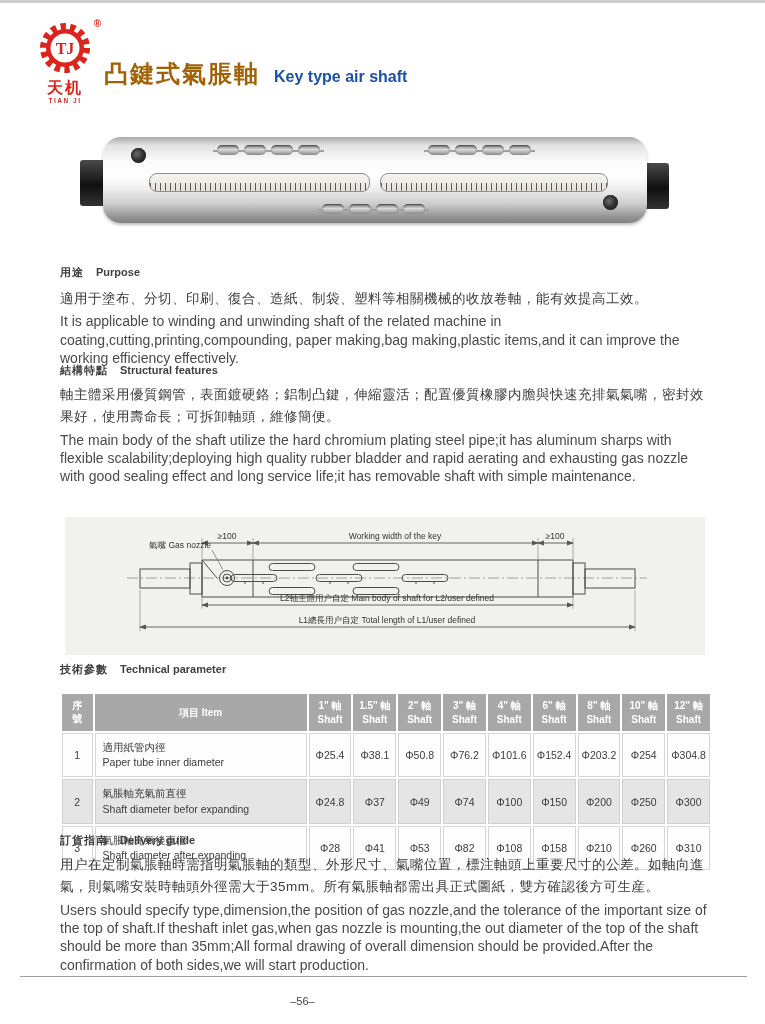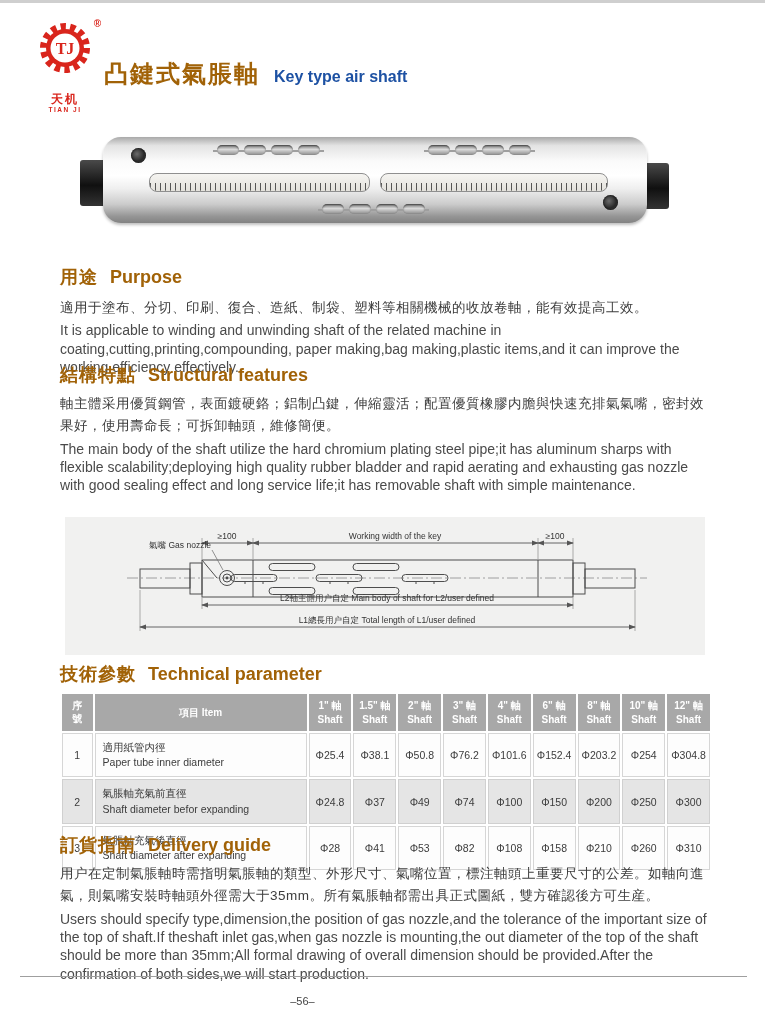--- a/index.html
+++ b/index.html
@@ -4,21 +4,21 @@
 <style>
   html,body{margin:0;padding:0;background:#9a9a9a;}
   .page{position:relative;width:765px;height:1024px;background:#ffffff;margin:0 auto;
         font-family:"Liberation Sans","DejaVu Sans",sans-serif;overflow:hidden;}
   .top-line{position:absolute;left:0;top:0;width:765px;height:3px;background:#cfcfcf;}
 
   
   .logo{position:absolute;left:26px;top:22px;width:78px;text-align:center;color:#d9251c;}
   .logo .gear-wrap{position:relative;display:inline-block;}
   .logo .reg{position:absolute;right:-10px;top:-4px;font-size:10px;font-weight:bold;color:#d9251c;}
-  .logo .cn{font-size:12px;font-weight:bold;letter-spacing:2px;line-height:1.1;margin-top:15px;}
+  .logo .cn{font-size:16px;font-weight:bold;letter-spacing:2px;line-height:1.1;margin-top:1px;}
   .logo .en{font-size:6.5px;font-weight:bold;letter-spacing:1.5px;line-height:1.2;}
   .title-row{position:absolute;left:104px;top:58px;white-space:nowrap;}
   .title-cn{font-size:24px;font-weight:bold;color:#a16207;letter-spacing:2px;}
   .title-en{font-size:16px;font-weight:bold;color:#1d51a3;margin-left:14px;}
 
   
   .photo{position:absolute;left:65px;top:118px;width:640px;height:127px;}
   .chuck{position:absolute;background:linear-gradient(180deg,#4a4a4a,#101010 55%,#333333);border-radius:3px;}
   .chuck.left{left:15px;top:42px;width:32px;height:46px;}
   .chuck.right{left:574px;top:45px;width:30px;height:46px;}
@@ -40,21 +40,21 @@
   .ruler{position:absolute;height:17px;border-radius:8px;border:1px solid #8f8f8f;
       background:
         repeating-linear-gradient(90deg,rgba(60,60,60,.85) 0 1px,transparent 1px 5px),
         linear-gradient(180deg,#f5f4f1,#e4e2dc);
       background-size:100% 45%,100% 100%;background-repeat:no-repeat;background-position:0 100%,0 0;}
   .ruler.r1{left:84px;top:55px;width:219px;}
   .ruler.r2{left:315px;top:55px;width:226px;}
 
   
   .sec{position:absolute;left:60px;width:652px;}
-  .sec-h{font-size:18px;font-weight:bold;color:#a16207;letter-spacing:1px;}
+  .sec-h{font-size:11px;font-weight:bold;color:#404040;letter-spacing:1px;}
   .sec-h .en{margin-left:12px;letter-spacing:0;}
   .cn-text{font-size:13.5px;color:#3d3d3d;line-height:1.65;margin-top:8px;letter-spacing:.5px;}
   .en-text{font-size:14px;color:#4a4a4a;line-height:1.32;margin-top:2px;}
 
   
   .drawing{position:absolute;left:65px;top:517px;width:640px;height:138px;background:#f1f1f0;}
 
   
   table.param{position:absolute;left:60px;top:692px;border-collapse:separate;border-spacing:2px;width:652px;}
   table.param th{background:#a8a8a8;color:#ffffff;font-weight:bold;font-size:10px;padding:5px 0;line-height:1.35;}

